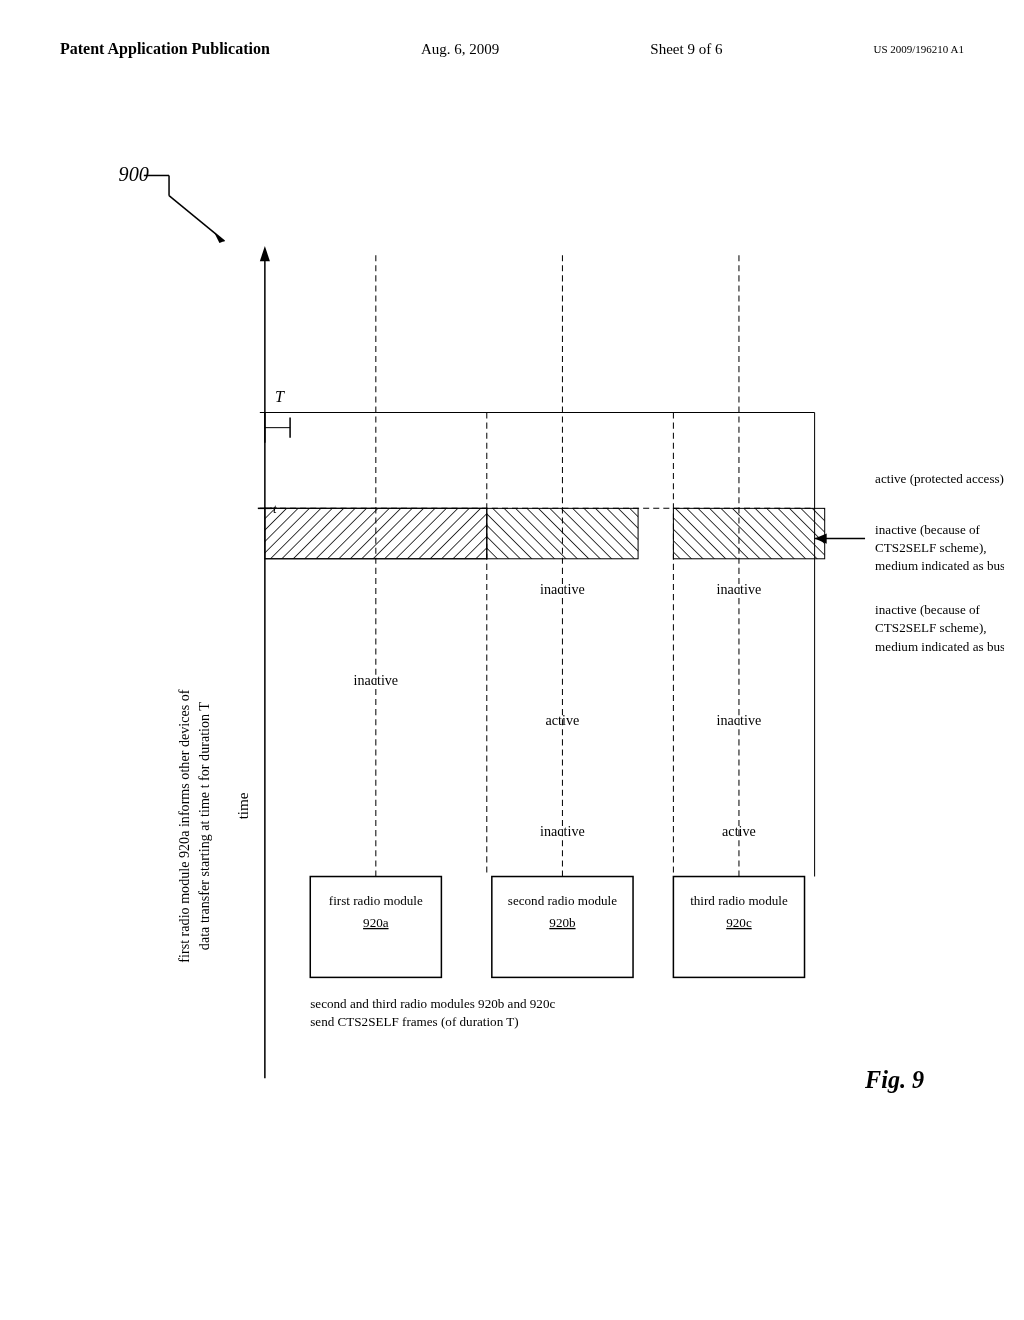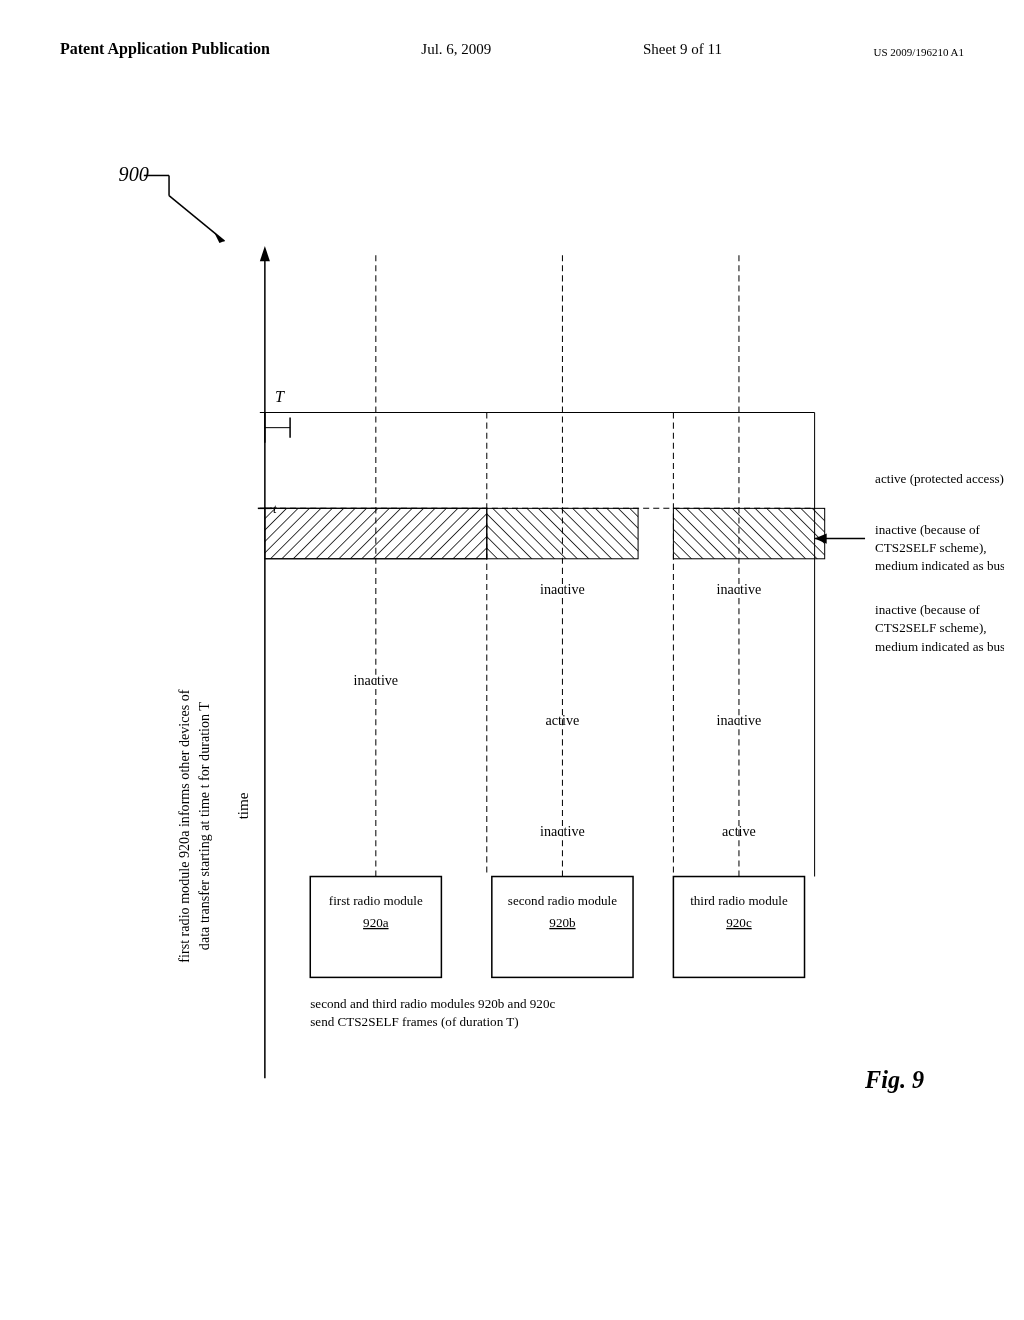--- a/index.html
+++ b/index.html
@@ -13,42 +13,42 @@
     }
 
     
     .header {
       position: absolute;
       top: 40px;
       left: 0;
       right: 0;
       display: flex;
       justify-content: space-between;
-      align-items: flex-end;
+      align-items: center;
       padding: 0 60px;
       font-size: 15px;
     }
     .header-left {
       font-weight: bold;
       font-size: 16px;
     }
     .header-center {
       font-size: 15px;
     }
     .header-right {
       font-size: 11px;
     }
   </style>
 </head>
 <body>
 
 <div class="header">
   <span class="header-left">Patent Application Publication</span>
-  <span class="header-center">Jul. 6, 2009</span>
-  <span class="header-center">Sheet 9 of 11</span>
+  <span class="header-center">Aug. 6, 2009</span>
+  <span class="header-center">Sheet 9 of 6</span>
   <span class="header-right">US 2009/196210 A1</span>
 </div>
 
 <svg viewBox="0 0 900 1150" style="position:absolute; top:120px; left:20px; width:984px; height:1160px;" xmlns="http://www.w3.org/2000/svg" font-family="'Times New Roman', Times, serif">
 
   <text x="60" y="60" font-size="20" font-style="italic">900</text>
 
   <line x1="85" y1="55" x2="110" y2="55" stroke="black" stroke-width="1.5"></line>
   <line x1="110" y1="55" x2="110" y2="75" stroke="black" stroke-width="1.5"></line>
 

